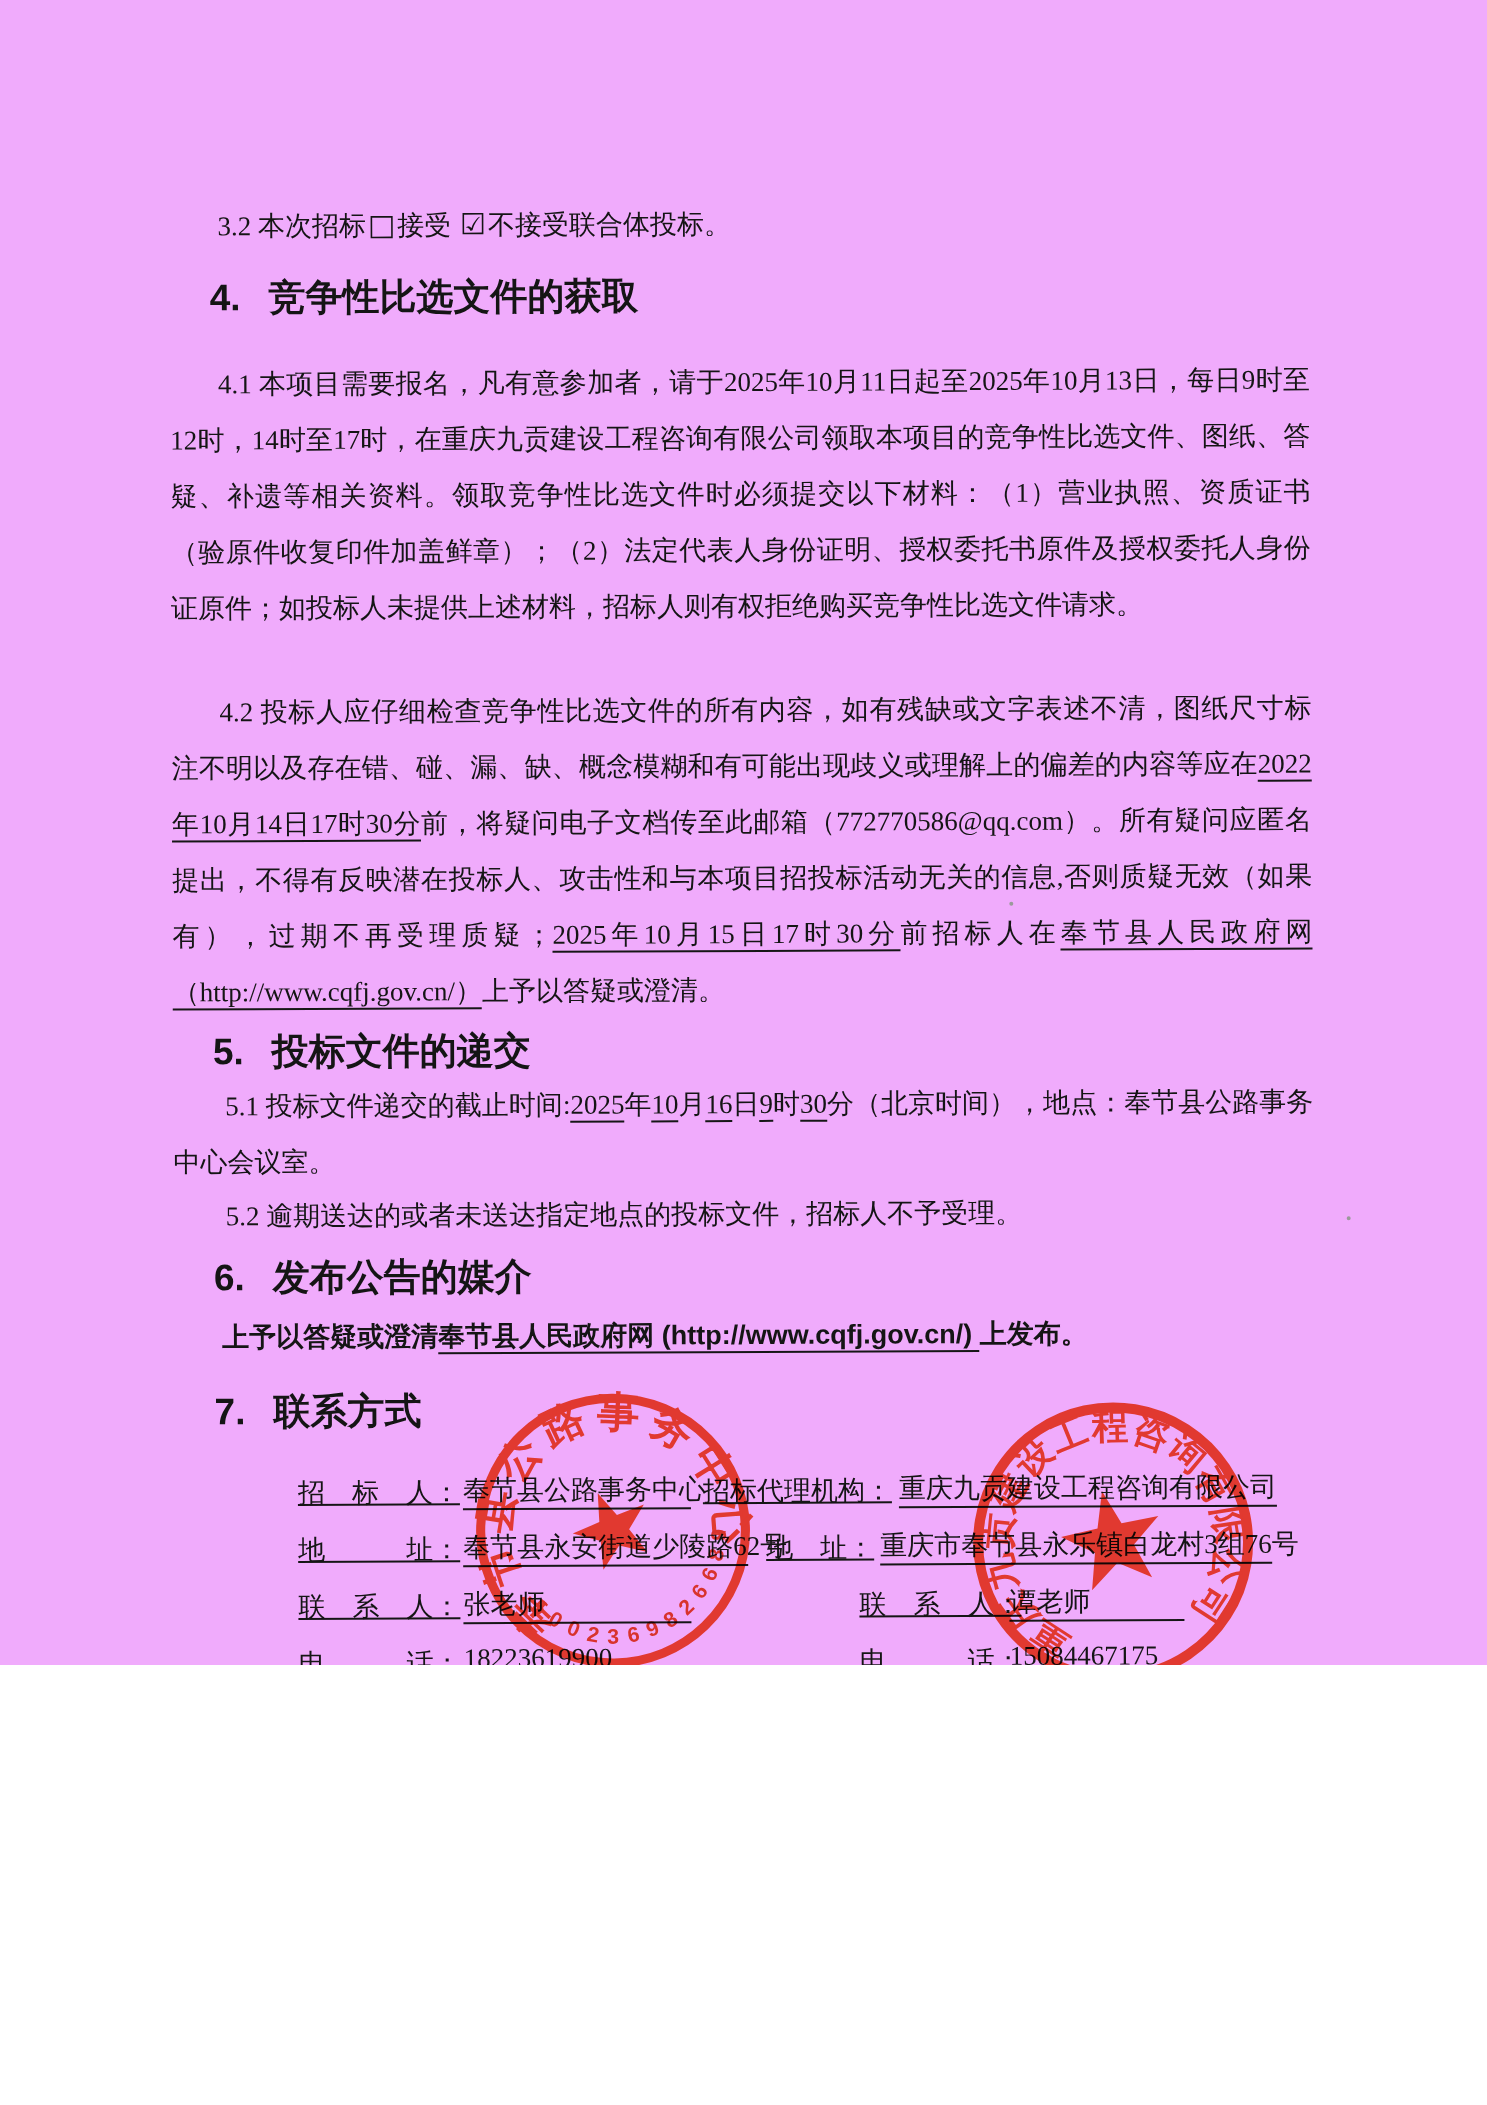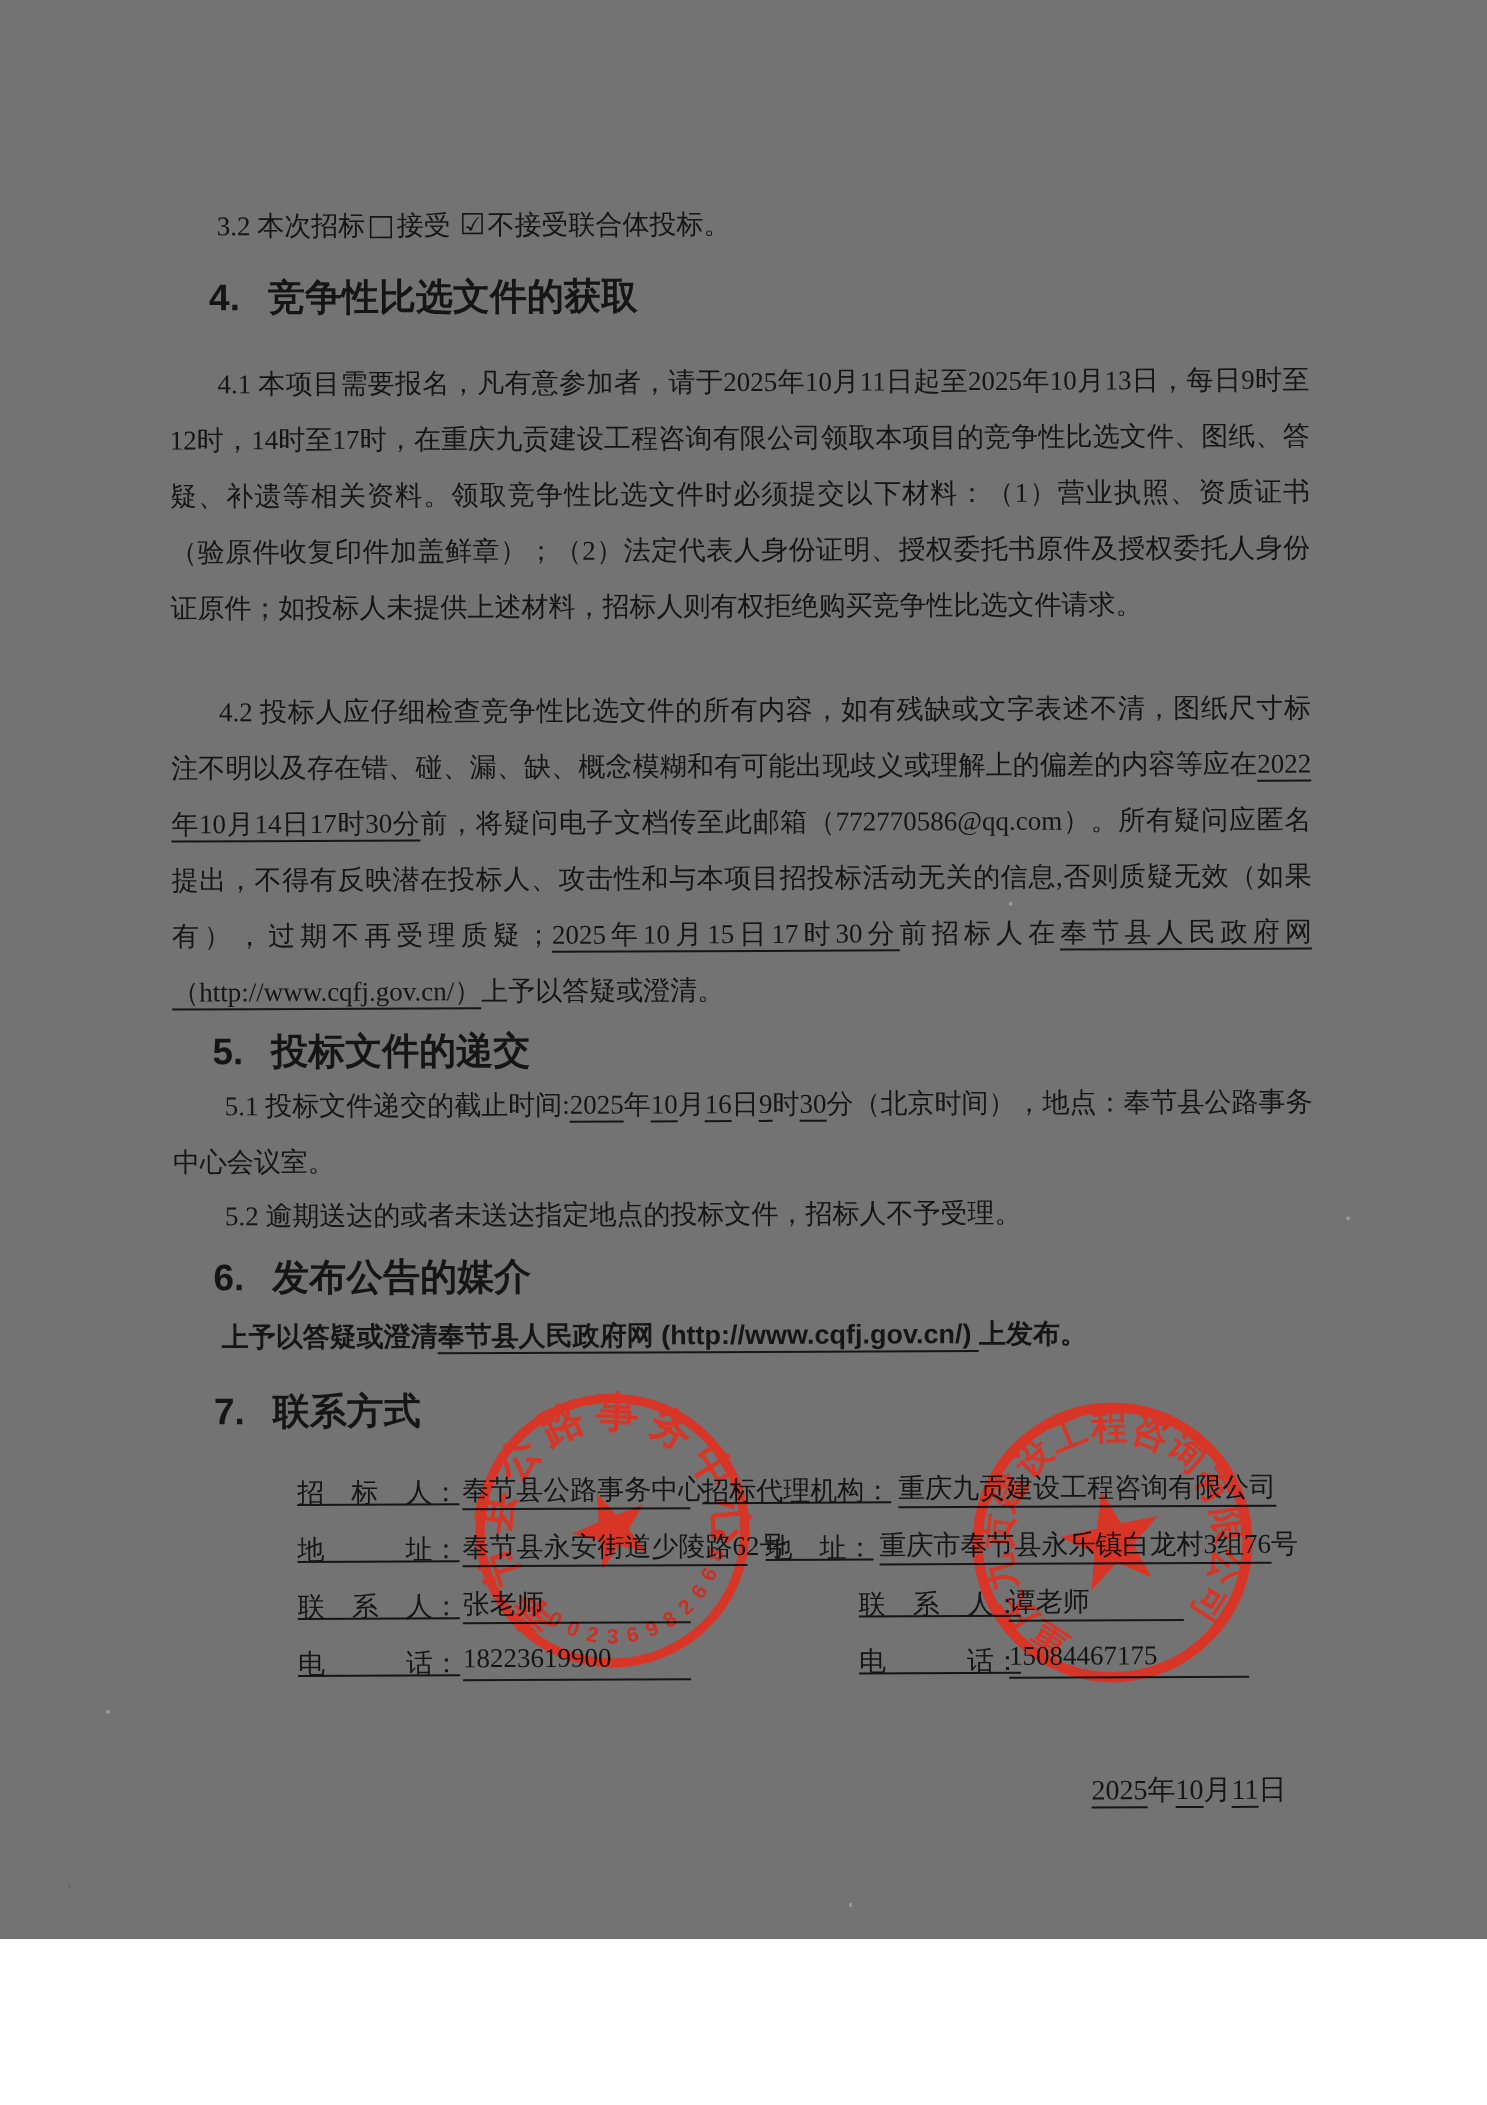--- a/index.html
+++ b/index.html
@@ -1,19 +1,19 @@
 <!DOCTYPE html>
 <html><head>
 <meta charset="utf-8">
 <style>
   html,body{margin:0;padding:0;background:#ffffff;}
   .page{
     position:relative;
-    width:1487px;height:1939px;
-    background:#737373;
+    width:1487px;height:1665px;
+    background:#f0abfc;
     overflow:hidden;
     font-family:"Liberation Serif","DejaVu Serif",serif;
     color:#151515;
   }
   .sheet{position:absolute;inset:0;transform:rotate(-0.25deg);}
   
   .blk{position:absolute;left:172px;width:1140px;}
   .body-text{font-size:27px;line-height:56px;text-align:justify;}
   .indent{text-indent:48px;}
   .heading{

